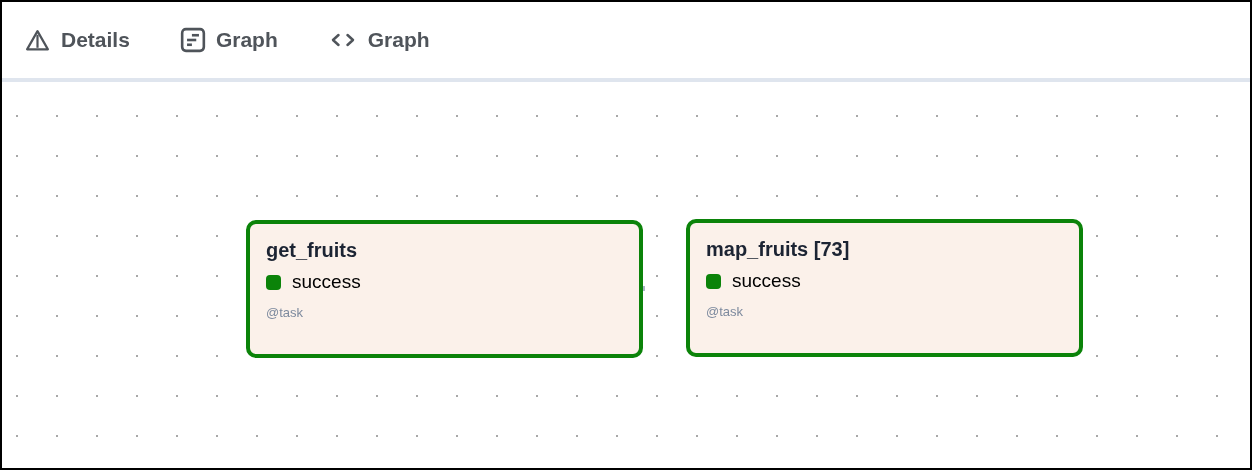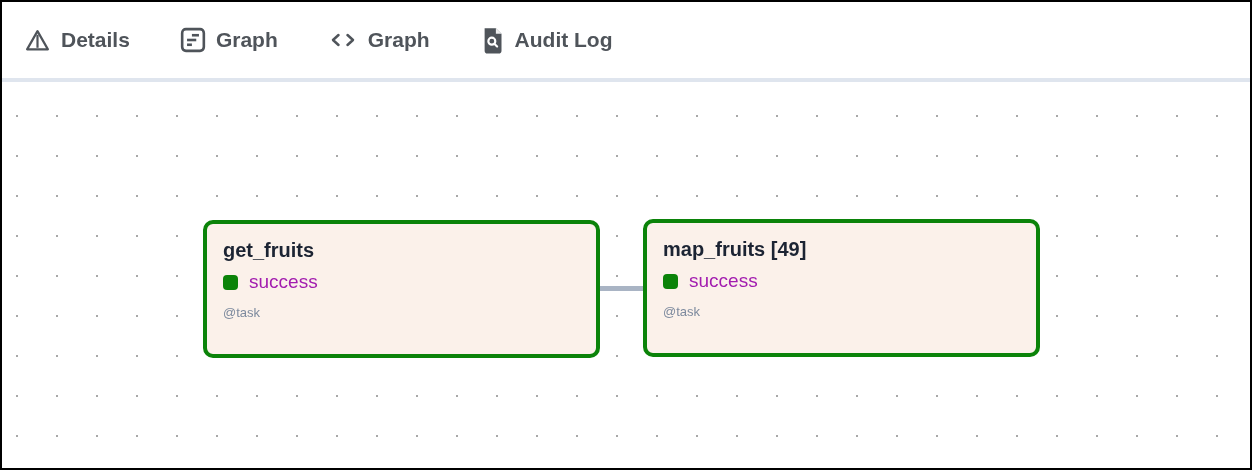--- a/index.html
+++ b/index.html
@@ -60,33 +60,34 @@
 
   .node {
     position: absolute;
     width: 397px;
     height: 138px;
     background: #fbf1ea;
     border: 4px solid #0b8309;
     border-radius: 10px;
     padding: 11px 16px;
     cursor: pointer;
+    margin-left: 43px;
   }
   .node-title {
     font-size: 20px;
     font-weight: bold;
     color: #1c2433;
     line-height: 30px;
   }
   .node-status {
     display: flex;
     align-items: center;
     margin-top: 5px;
     font-size: 19px;
-    color: #a21caf;
+    color: #000000;
     line-height: 24px;
   }
   .status-square {
     display: inline-block;
     width: 15px;
     height: 15px;
     border-radius: 4px;
     background: #0b8309;
     margin-right: 11px;
   }
@@ -135,49 +136,38 @@
     <div class="tab">
       <span>
         <svg width="30" height="24" viewBox="0 0 28 24" fill="none" stroke="currentColor" stroke-width="2.5" stroke-linecap="round" stroke-linejoin="round">
           <path d="M9.5 7 L4 12 L9.5 17"></path>
           <path d="M18.5 7 L24 12 L18.5 17"></path>
         </svg>
       </span>
       <span>Graph</span>
     </div>
 
-    <div class="tab">
-      <span>
-        <svg width="25" height="27" viewBox="0 0 22 24">
-          <path d="M4 1 h10 l5 5 v15 a2.5 2.5 0 0 1 -2.5 2.5 h-10 A2.5 2.5 0 0 1 4 21 Z" fill="currentColor"></path>
-          <path d="M14 1 l5 5 h-5 Z" fill="#ffffff" opacity="0.9"></path>
-          <circle cx="10.4" cy="12.6" r="3.1" fill="none" stroke="#ffffff" stroke-width="1.9"></circle>
-          <line x1="12.6" y1="14.9" x2="15.1" y2="17.4" stroke="#ffffff" stroke-width="1.9" stroke-linecap="round"></line>
-        </svg>
-      </span>
-      <span>Audit Log</span>
-    </div>
 
   </div>
 
   <div class="canvas">
 
     <div class="edge" style="left: 596px; top: 204px; width: 47px; height: 5px;"></div>
 
     <div class="node" style="left: 201px; top: 138px;">
       <div class="node-title">get_fruits</div>
       <div class="node-status">
         <span class="status-square"></span>
         <span>success</span>
       </div>
       <div class="node-decorator">@task</div>
     </div>
 
     <div class="node" style="left: 641px; top: 137px;">
-      <div class="node-title">map_fruits [49]</div>
+      <div class="node-title">map_fruits [73]</div>
       <div class="node-status">
         <span class="status-square"></span>
         <span>success</span>
       </div>
       <div class="node-decorator">@task</div>
     </div>
 
   </div>
 
 </div>

